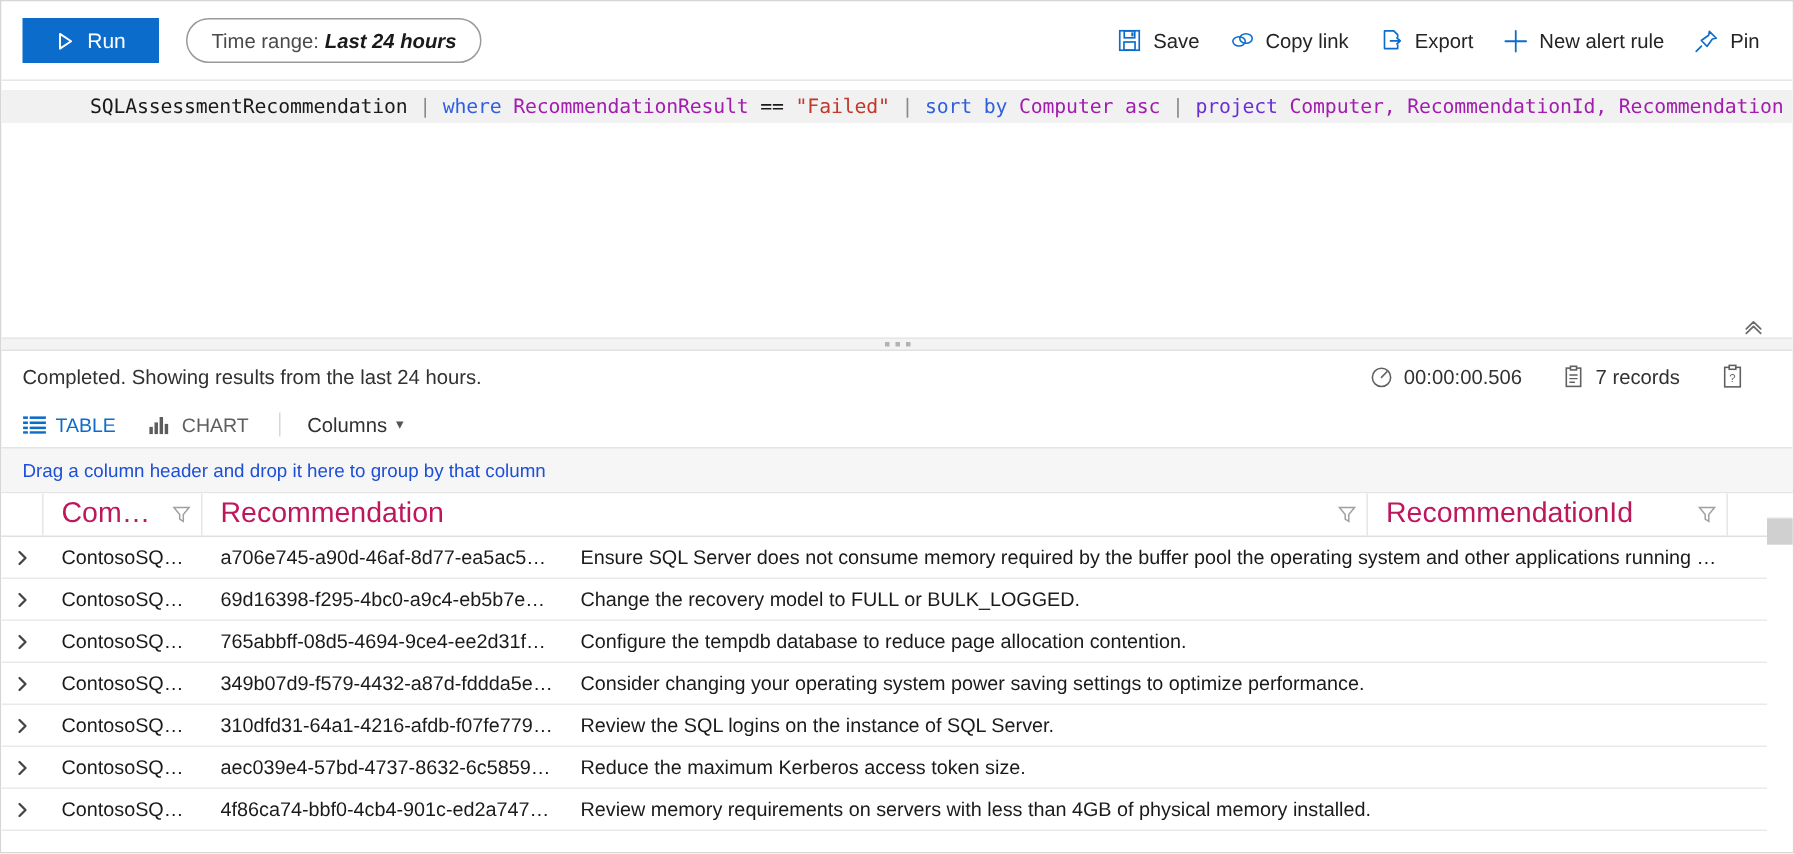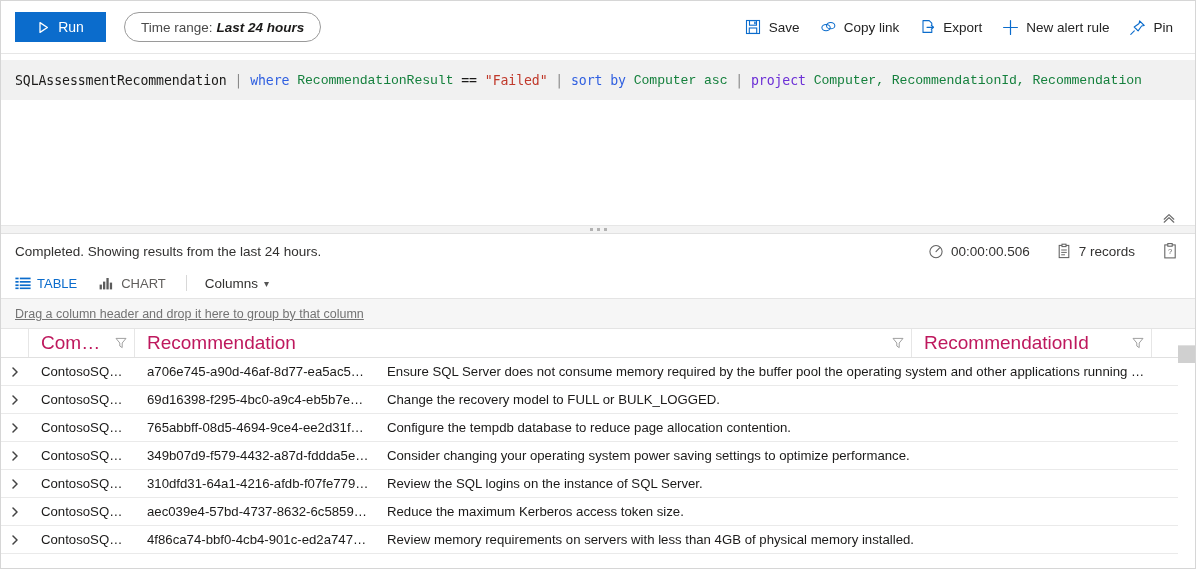--- a/index.html
+++ b/index.html
@@ -88,34 +88,35 @@
   .query-pane {
     flex: 0 0 auto;
     height: 181px;
     position: relative;
     background: #ffffff;
     border-top: 1px solid #e6e6e6;
     padding-top: 6px;
   }
   .query-line {
     background: #f1f1f1;
-    height: 40px;
+    height: 22px;
     display: flex;
     align-items: center;
     padding: 0 6px 0 14px;
     font-family: "DejaVu Sans Mono", "Liberation Mono", monospace;
     font-size: 13.2px;
     white-space: pre;
     overflow: hidden;
     letter-spacing: -0.1px;
+    justify-content: flex-end;
   }
   .tok-table { color: #1b1a19; }
   .tok-pipe  { color: #8a8a8a; }
   .tok-kw    { color: #2f5fe0; }
-  .tok-id    { color: #15803d; font-family: Liberation Mono, monospace; }
+  .tok-id    { color: #a21caf; }
   .tok-op    { color: #1b1a19; }
   .tok-str   { color: #c0392b; }
   .tok-kw2   { color: #6c2fd6; }
 
   .collapse-btn {
     position: absolute;
     right: 14px;
     bottom: 4px;
     width: 24px; height: 24px;
     display: flex; align-items: center; justify-content: center;
@@ -141,21 +142,21 @@
     display: flex;
     flex-direction: column;
     background: #ffffff;
     min-height: 0;
   }
   .status-row {
     height: 34px;
     flex: 0 0 34px;
     display: flex;
     align-items: center;
-    padding: 0 16px 0 14px;
+    padding: 0 31px 0 14px;
     font-size: 13.5px;
     color: #323130;
   }
   .status-text { flex: 0 0 auto; }
   .status-spacer { flex: 1 1 auto; }
   .stat-chip {
     display: inline-flex; align-items: center; gap: 7px;
     font-size: 13.5px; color: #323130;
     margin-left: 26px;
   }
@@ -192,22 +193,21 @@
   .groupbar {
     height: 31px;
     flex: 0 0 31px;
     display: flex;
     align-items: center;
     padding: 0 14px;
     background: #f6f6f6;
     border-top: 1px solid #e4e4e4;
     border-bottom: 1px solid #e4e4e4;
     font-size: 12.5px;
-    color: #737373;
-    text-decoration: underline;
+    color: #1d4ed8;
   }
 
   
   .grid-wrap {
     flex: 1 1 auto;
     display: flex;
     min-height: 0;
     background: #fff;
   }
   .grid {

